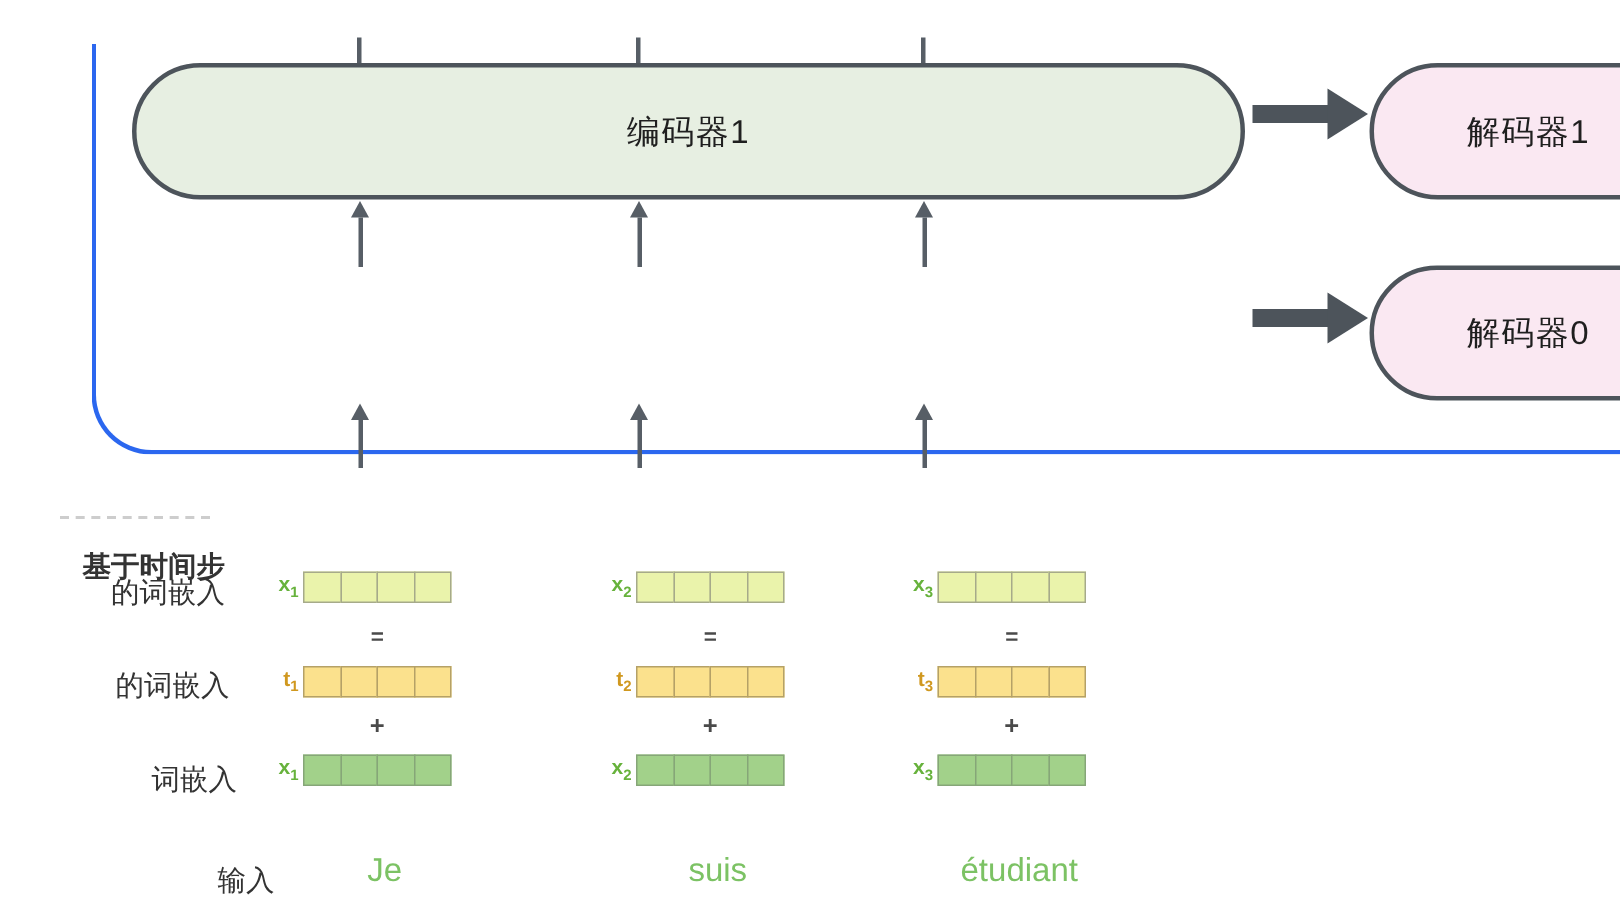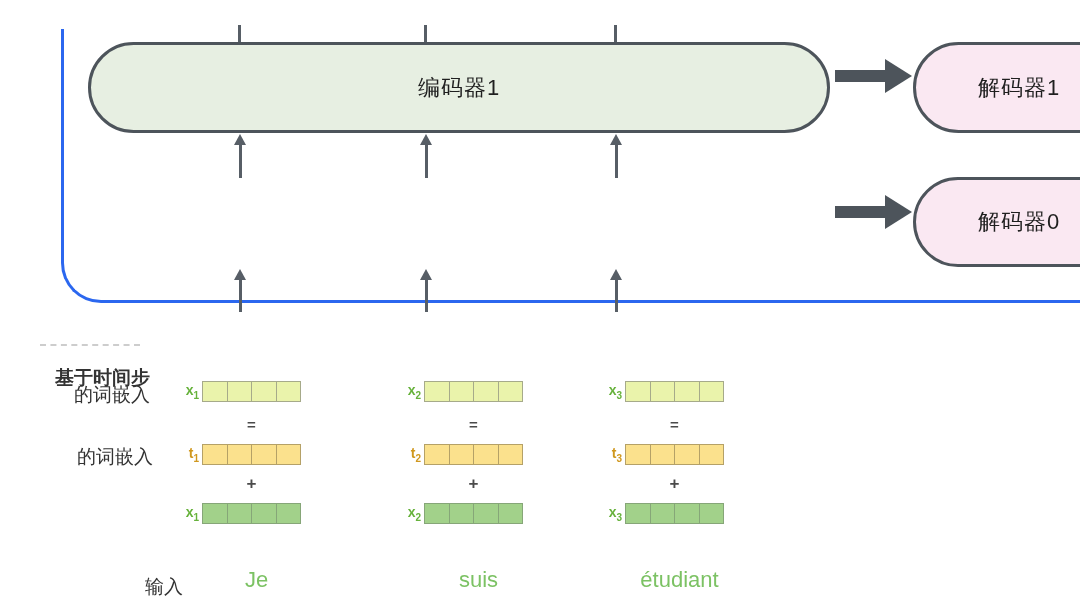--- a/index.html
+++ b/index.html
@@ -125,20 +125,21 @@
   <div class="fat-shaft" style="top:70px;"></div>
   <div class="fat-head" style="top:59px;"></div>
   <div class="fat-shaft" style="top:206px;"></div>
   <div class="fat-head" style="top:195px;"></div>
 
   <div class="dashed-line"></div>
 
   <div class="zh" style="top:365px; width:150px;font-weight:bold;">基于时间步</div>
   <div class="zh" style="top:382px; width:150px;">的词嵌入</div>
   <div class="zh" style="top:444px; width:153px;">的词嵌入</div>
+  <div class="zh" style="top:507px; width:158px;">词嵌入</div>
   <div class="zh" style="top:574px; width:135px;margin-left:48px;">输入</div>
 
   <div class="ecol" style="left:183px;">
     <div class="erow row-x1">
       <span class="vlabel x-label"><span>x</span><sub>1</sub></span>
       <div class="cells">
           <div class="cell light"></div>
           <div class="cell light"></div>
           <div class="cell light"></div>
           <div class="cell light"></div>

